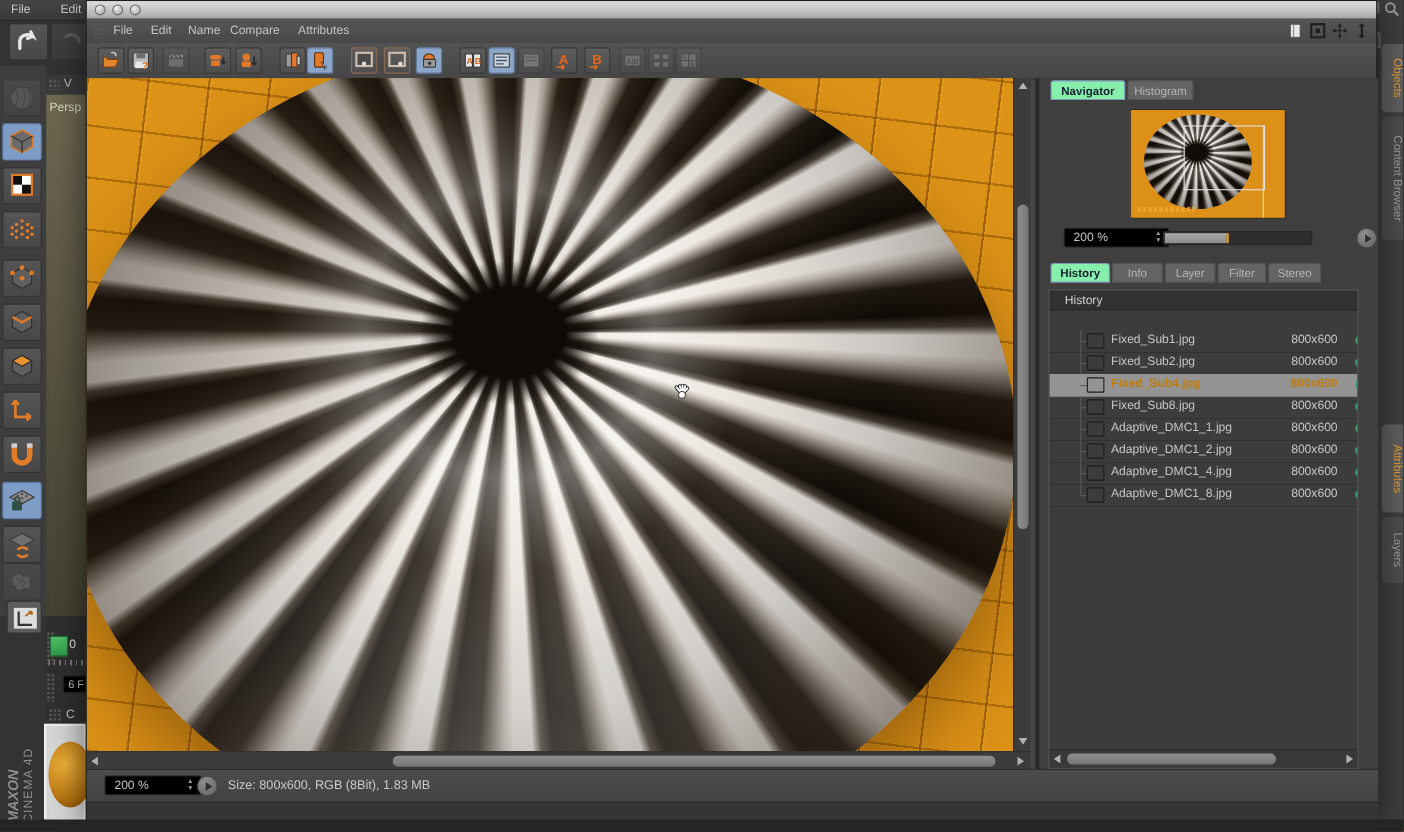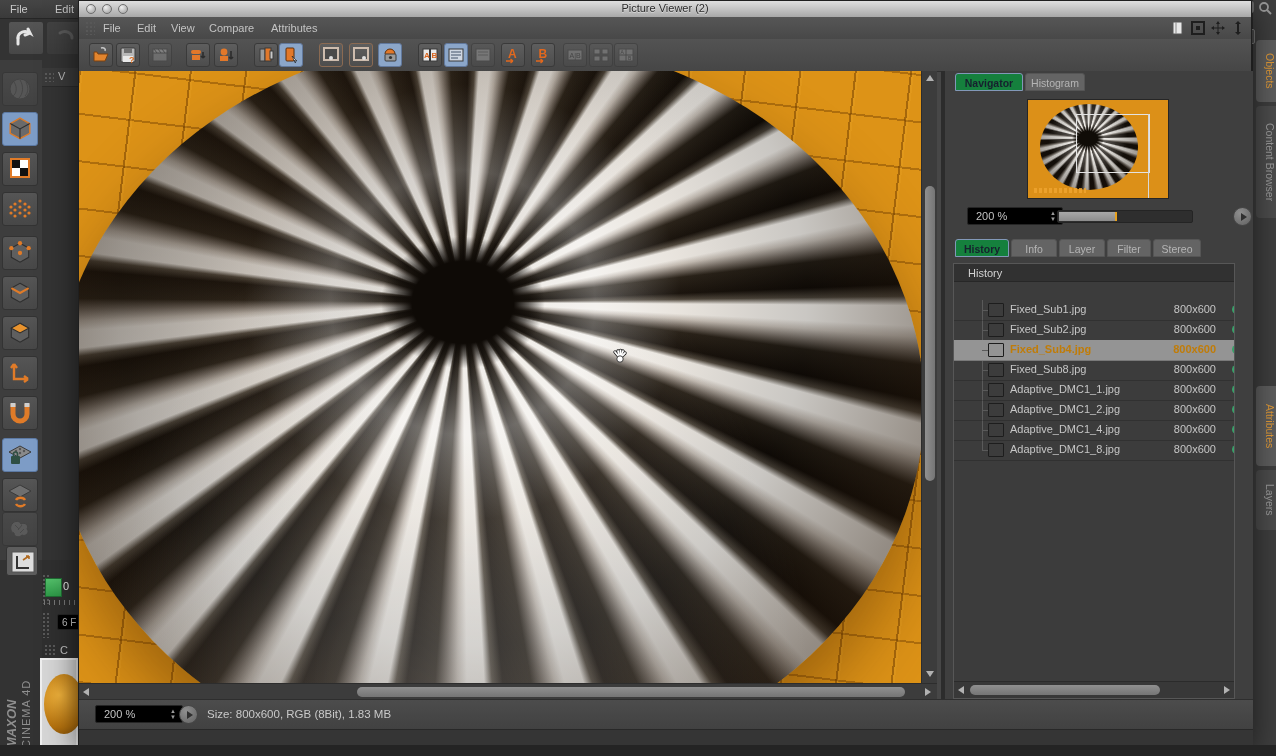--- a/index.html
+++ b/index.html
@@ -79,21 +79,21 @@
   .arr.up{border-left:4px solid transparent;border-right:4px solid transparent;border-bottom:6px solid #b2b2b2;}
   .arr.down{border-left:4px solid transparent;border-right:4px solid transparent;border-top:6px solid #b2b2b2;}
   .arr.left{border-top:4px solid transparent;border-bottom:4px solid transparent;border-right:6px solid #b2b2b2;}
   .arr.right{border-top:4px solid transparent;border-bottom:4px solid transparent;border-left:6px solid #b2b2b2;}
 
   
   #rpanel{position:absolute;left:862px;top:70px;width:312px;height:628px;background:#3f3f3f;
     border-left:4px solid #2c2c2c;box-sizing:border-box;}
   .tab{position:absolute;height:18px;border-radius:3px 3px 0 0;background:#646464;color:#b5b5b5;
     text-align:center;line-height:18px;font-size:10.5px;box-sizing:border-box;border:1px solid #555;}
-  .tab.active{background:#15803d;color:#16202e;font-weight:bold;border-color:#8298b8;}
+  .tab.active{background:#86efac;color:#16202e;font-weight:bold;border-color:#8298b8;}
   #navthumb{position:absolute;left:82px;top:28px;width:140px;height:98px;background:#dc9018;
     border:1px solid #262626;overflow:hidden;}
   #navthumb .mini{position:absolute;left:12px;top:4px;width:98px;height:86px;border-radius:50%;
     background:
       radial-gradient(ellipse 16px 12px at 49% 40%,#100c07 0 60%,transparent 100%),
       radial-gradient(circle at 49% 40%,transparent 0 10%,rgba(255,255,255,.3) 22%,rgba(0,0,0,.2) 55%,rgba(30,18,8,.5) 90%),
       repeating-conic-gradient(from 0deg at 49% 40%,#e8e4de 0deg 3deg,#5d554c 6deg,#16100a 8deg 12.5deg,#e8e4de 15deg);}
   .selrect{position:absolute;border:1px solid #e3e3e3;}
   .wmark{position:absolute;left:6px;top:88px;width:52px;height:5px;opacity:.8;
     background:repeating-linear-gradient(90deg,#f0a530 0 3px,transparent 3px 5px);}
@@ -283,20 +283,23 @@
           <path d="M7 6 L7 18 L19 18" fill="none" stroke="#333" stroke-width="2"></path>
           <path d="M13 10 L19 6 M19 6 L16 6 M19 6 L19 9" stroke="#b06a20" stroke-width="1.6" fill="none"></path>
         </svg>
       </div>
     </div>
 
     <div class="vtabbar">
       <span class="abs gripd" style="left:2px;top:4px;width:10px;height:10px"></span>
       <span class="abs" style="left:16px;top:2px">V</span>
     </div>
+    <div class="olive">
+      <span class="abs lbl" style="left:3px;top:6px;color:#d8d9c0">Persp</span>
+    </div>
 
     <div class="timeline-zone">
       <div class="abs gripd" style="left:0;top:14px;width:8px;height:30px"></div>
       <div class="abs" style="left:3px;top:18px;width:15px;height:17px;background:linear-gradient(#53c06a,#2e9a48);border:1px solid #1f6d33"></div>
       <span class="abs" style="left:21px;top:20px;color:#e8e8e8">0</span>
       <div class="abs" style="left:2px;top:40px;width:32px;height:5px;background:repeating-linear-gradient(90deg,#777 0 1px,transparent 1px 5px)"></div>
       <div class="abs gripd" style="left:0;top:52px;width:8px;height:26px"></div>
       <div class="field" style="left:3px;top:54px;width:32px;height:16px;padding-left:4px;font-size:10px"><span>6 F</span></div>
       <div class="abs gripd" style="left:2px;top:84px;width:12px;height:12px"></div>
       <span class="abs" style="left:18px;top:84px;color:#c2c2c2">C</span>
@@ -324,28 +327,27 @@
     <div class="side-tab active" style="top:386px;height:80px">Attributes</div>
     <div class="side-tab" style="top:470px;height:60px">Layers</div>
   </div>
 
   <div id="pv">
 
     <div class="titlebar">
       <span class="tl" style="left:7px"></span>
       <span class="tl" style="left:23px"></span>
       <span class="tl" style="left:39px"></span>
-      <span class="title">Picture Viewer (2)</span>
     </div>
 
     <div class="menubar">
       <span class="abs gripd" style="left:6px;top:4px;width:10px;height:14px"></span>
       <span class="m" style="left:24px">File</span>
       <span class="m" style="left:58px">Edit</span>
-      <span class="m" style="left:92px">View</span>
+      <span class="m" style="left:92px">Name</span>
       <span class="m" style="left:130px">Compare</span>
       <span class="m" style="left:192px">Attributes</span>
 
       <span class="winicon" style="left:1092px;top:4px">
         <svg width="14" height="14" viewBox="0 0 14 14">
             <rect x="2" y="1" width="9" height="12" fill="#e8e8e8" stroke="#555"></rect>
             <line x1="5" y1="1" x2="5" y2="13" stroke="#888"></line>
           </svg></span>
       <span class="winicon" style="left:1112px;top:4px">
         <svg width="14" height="14" viewBox="0 0 14 14">

